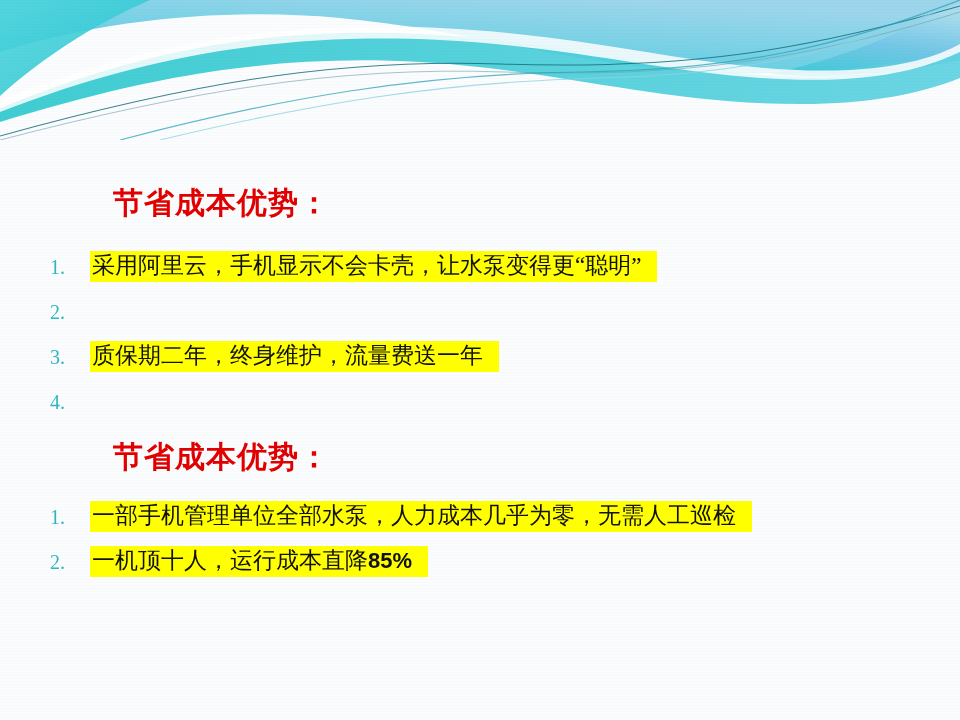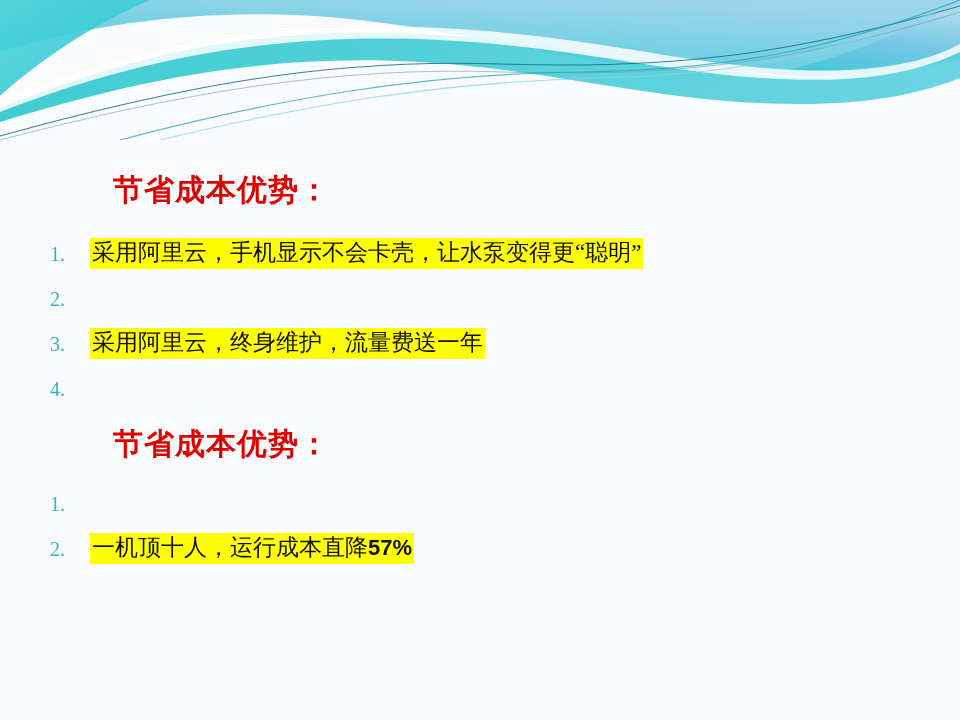--- a/index.html
+++ b/index.html
@@ -36,21 +36,21 @@
     position: absolute;
     left: 0; top: 0;
     width: 960px;
     height: 140px;
     z-index: 1;
   }
 
   
   .content {
     position: absolute;
-    left: 0; top: 3px;
+    left: 0; top: 16px;
     width: 960px;
     height: 693px;
     z-index: 3;
   }
 
   .section-title {
     position: absolute;
     color: #E00000;
     font-weight: bold;
     font-size: 30px;
@@ -90,21 +90,21 @@
     font-family: "Liberation Serif", "DejaVu Serif", serif;
     line-height: 1;
   }
 
   .li-text {
     position: absolute;
     left: 90px;
     font-size: 23px;
     color: #111111;
     background: #FFFF00;
-    padding: 2px 2px 3px 2px;
+    padding: 2px 16px 3px 2px;
     line-height: 1.15;
     letter-spacing: 0px;
   }
   .li-text .latin {
     font-family: "Liberation Sans", "DejaVu Sans", sans-serif;
     font-size: 22px;
     font-weight: bold;
     letter-spacing: 0;
   }
 </style>
@@ -162,33 +162,34 @@
     <ul class="num-list" id="list-1">
       <li>
         <span class="li-marker">1.</span>
         <span class="li-text">采用阿里云，手机显示不会卡壳，让水泵变得更“聪明”</span>
       </li>
       <li>
         <span class="li-marker">2.</span>
       </li>
       <li>
         <span class="li-marker">3.</span>
-        <span class="li-text">采用阿里云，终身维护，流量费送一年</span>
+        <span class="li-text">质保期二年，终身维护，流量费送一年</span>
       </li>
       <li>
         <span class="li-marker">4.</span>
       </li>
     </ul>
 
     <div class="section-title" id="title-2">节省成本优势：</div>
 
     <ul class="num-list" id="list-2">
       <li>
         <span class="li-marker">1.</span>
+        <span class="li-text">一部手机管理单位全部水泵，人力成本几乎为零，无需人工巡检</span>
       </li>
       <li>
         <span class="li-marker">2.</span>
-        <span class="li-text">一机顶十人，运行成本直降<span class="latin">57%</span></span>
+        <span class="li-text">一机顶十人，运行成本直降<span class="latin">85%</span></span>
       </li>
     </ul>
 
   </div>
 </div>
 
 </body></html>

